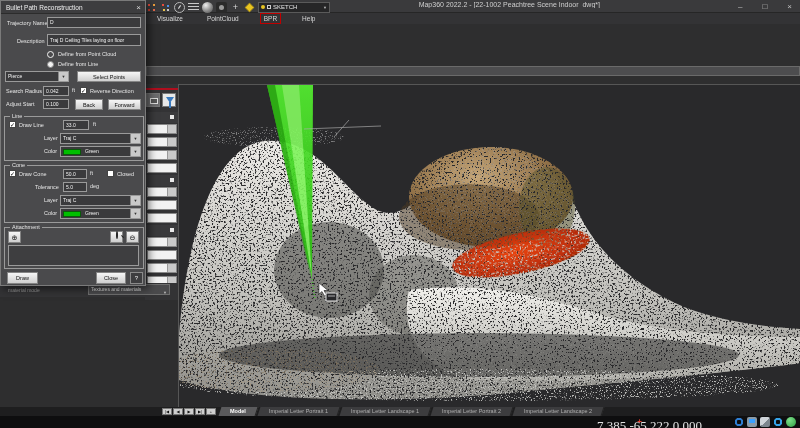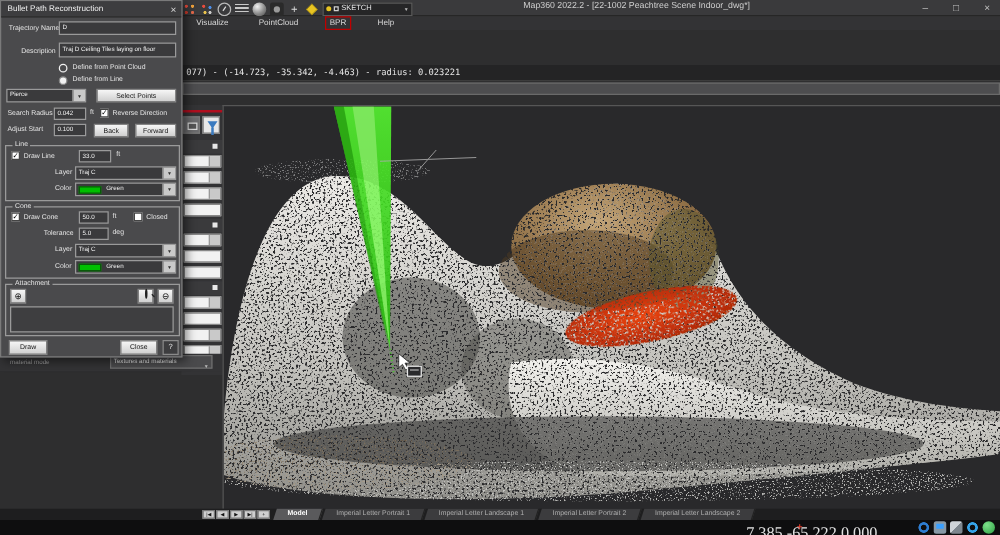--- a/index.html
+++ b/index.html
@@ -135,21 +135,20 @@
     </div>
   </div>
 
   <div class="menubar">
     <span class="menuitem">Visualize</span>
     <span class="menuitem">PointCloud</span>
     <span class="menuitem hl">BPR</span>
     <span class="menuitem">Help</span>
   </div>
 
-  <div class="cmd-history">077) - (-14.723, -35.342,  -4.463) - radius: 0.023221</div>
   <div class="cmd-input"></div>
 
   <div class="dock">
     <div class="dock-red"></div>
     <div class="dock-btn b1">
         <span class="cam"></span>
       </div>
     <div class="dock-btn b2">
         <span class="funnel"></span>
       </div>

